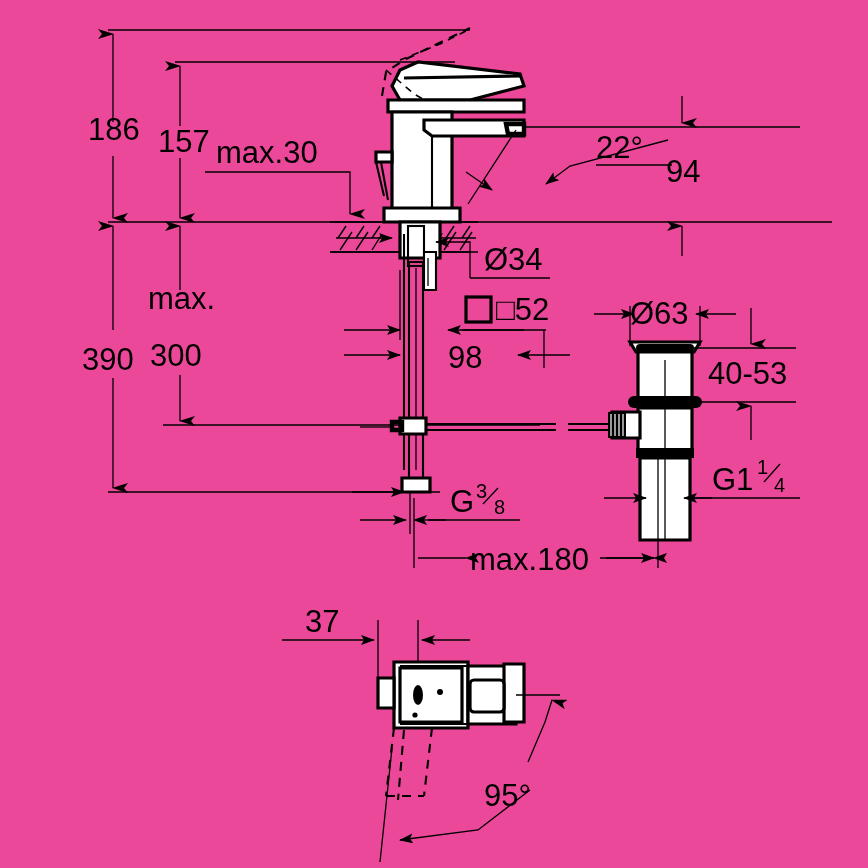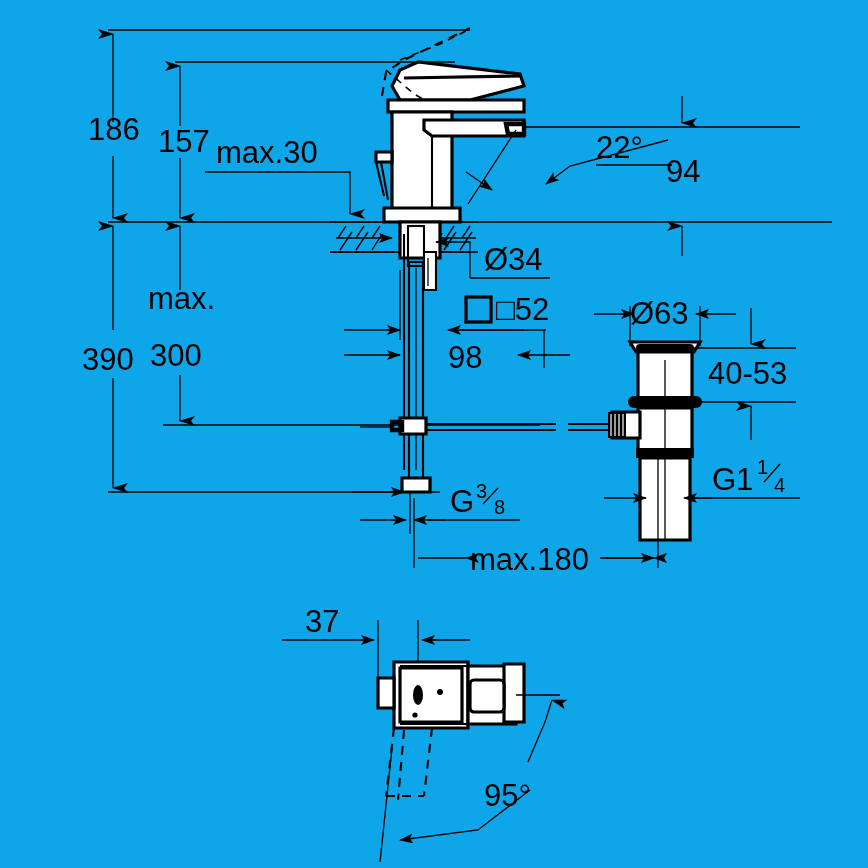--- a/index.html
+++ b/index.html
@@ -12,21 +12,21 @@
     width: 868px;
     height: 868px;
     overflow: hidden;
     font-family: "Liberation Sans", sans-serif;
     color: #000000;
   }
   #drawing-root {
     position: relative;
     width: 868px;
     height: 868px;
-    background: #0ea5e9;
+    background: #ec4899;
   }
   svg#tech-drawing {
     display: block;
     width: 868px;
     height: 868px;
   }
   .dim-text {
     font-family: "Liberation Sans", sans-serif;
     fill: #000000;
     font-size: 31px;

